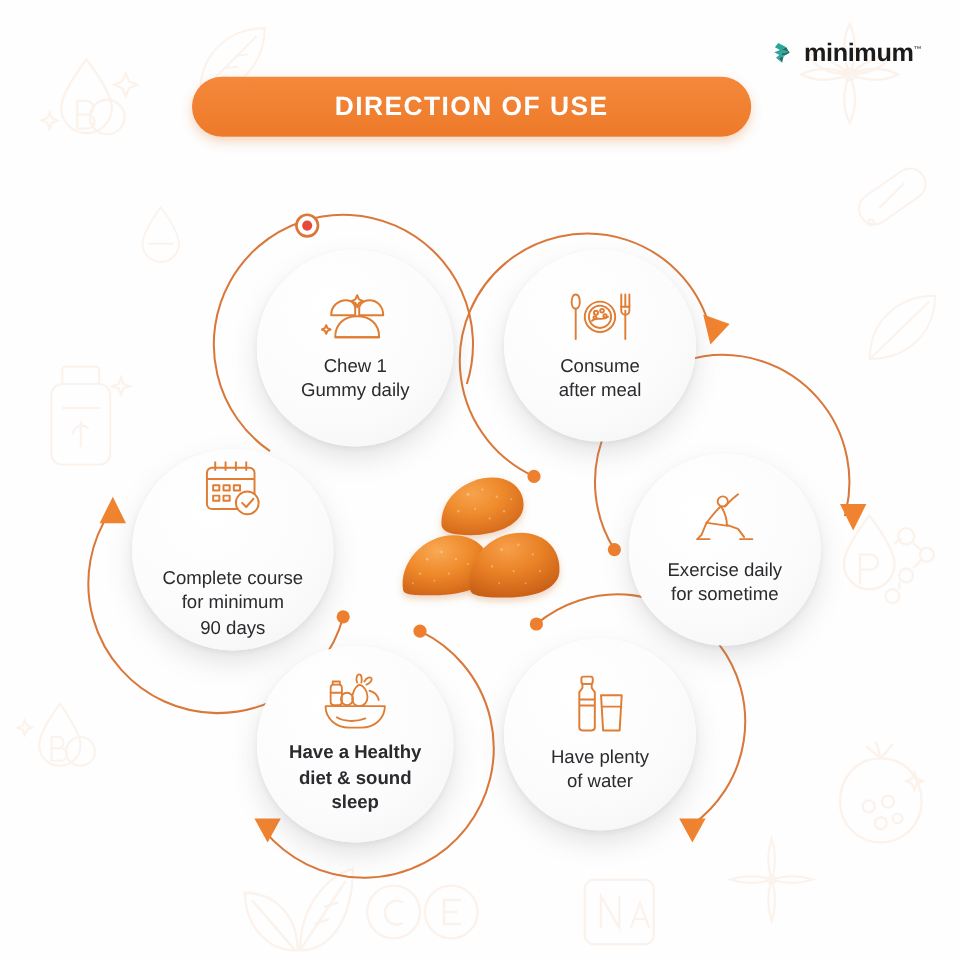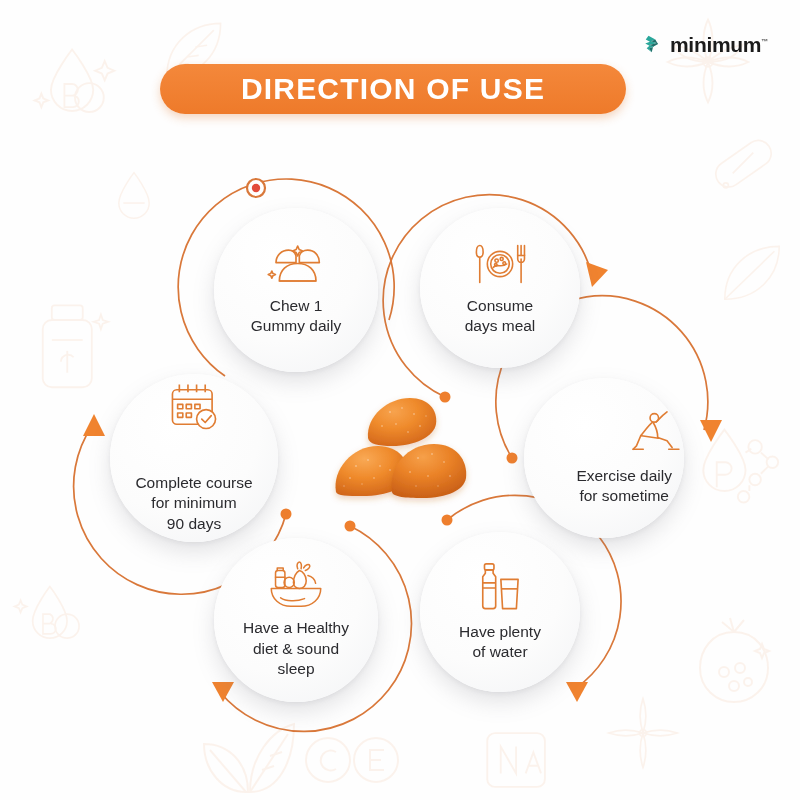--- a/index.html
+++ b/index.html
@@ -26,21 +26,21 @@
 
   
   #title-pill{
     position:absolute;left:160px;top:64px;width:466px;height:50px;
     background:linear-gradient(180deg,#f4883b 0%,#ee7a2a 100%);
     border-radius:25px;
     display:flex;align-items:center;justify-content:center;
     box-shadow:0 4px 10px rgba(222,120,45,.30);
   }
   #title-pill .txt{
-    color:#ffffff;font-size:30px;font-weight:700;letter-spacing:1.2px;
+    color:#ffffff;font-size:22px;font-weight:700;letter-spacing:1.2px;
     font-family:"Liberation Sans", sans-serif;
   }
 
   
   #diagram{position:absolute;left:0;top:140px;width:800px;height:620px;}
   #rings{position:absolute;left:0;top:0;width:800px;height:620px;}
 
   .node{
     position:absolute;border-radius:50%;
     background:radial-gradient(circle at 38% 30%,#ffffff 0%,#fcfcfc 55%,#f2f3f5 100%);
@@ -276,24 +276,24 @@
           <circle cx="37" cy="27" r="1.6"></circle>
             <circle cx="27" cy="29" r="1.5"></circle>
           <path d="M8 6 C5 6 4 10 4 14 C4 18 6 20 8 20 C10 20 12 18 12 14 C12 10 11 6 8 6z"></path>
           <path d="M8 20 V50"></path>
           <path d="M53 6 V18 M57 6 V18 M61 6 V18"></path>
           <path d="M53 18 h8 v4 a4 4 0 0 1 -8 0z"></path>
           <path d="M57 22 V50"></path>
         </svg>
       </span>
       <span class="label">Consume
-days meal</span>
-    </div>
-
-    <div class="node" style="left:524px;top:238px;width:160px;height:160px;align-items:flex-end;">
+after meal</span>
+    </div>
+
+    <div class="node" style="left:524px;top:238px;width:160px;height:160px;">
       <span class="icon">
         <svg width="56" height="48" viewBox="0 0 66 56" fill="none" stroke="currentColor" stroke-width="1.9" stroke-linecap="round" stroke-linejoin="round">
           <circle cx="31" cy="9" r="5"></circle>
           <path d="M33 14 L41 6 L46 2"></path>
           <path d="M29 14 C24 18 20 24 15 30"></path>
           <path d="M30 15 C33 20 35 26 35 32"></path>
           <path d="M15 30 L10 42 L6 46"></path>
           <path d="M35 32 L46 36 L52 44"></path>
           <path d="M6 46 h12 M48 46 h12"></path>
           <path d="M16 30 L36 33"></path>
@@ -310,21 +310,21 @@
           <path d="M12 9 h9 v4 l3 4 v34 a3 3 0 0 1 -3 3 h-9 a3 3 0 0 1 -3 -3 V17 l3 -4z"></path>
           <path d="M9 24 h15 M9 30 h15"></path>
           <path d="M30 20 h20 l-2 34 h-16z"></path>
           <path d="M30.6 31 h18.8"></path>
         </svg>
       </span>
       <span class="label">Have plenty
 of water</span>
     </div>
 
-    <div class="node" style="left:214px;top:398px;width:164px;height:164px;">
+    <div class="node" style="left:214px;top:398px;width:164px;height:164px;font-weight:bold;">
       <span class="icon">
         <svg width="58" height="50" viewBox="0 0 68 58" fill="none" stroke="currentColor" stroke-width="1.8" stroke-linejoin="round" stroke-linecap="round">
           <rect x="10" y="12" width="11" height="20" rx="3"></rect>
           <path d="M12 12 v-3 h7 v3"></path>
           <path d="M10 20 h11"></path>
           <path d="M36 10 C34 6 36 2 38 2 C40 2 41 6 40 10"></path>
           <path d="M43 9 C45 5 49 4 50 6 C51 8 48 11 45 12"></path>
           <path d="M38 12 C34 14 31 20 31 26 C31 30 34 33 38 33 C43 33 46 29 46 24 C46 18 42 13 38 12z"></path>
           <circle cx="26" cy="26" r="6"></circle>
           <path d="M48 18 C52 19 56 22 57 27"></path>

